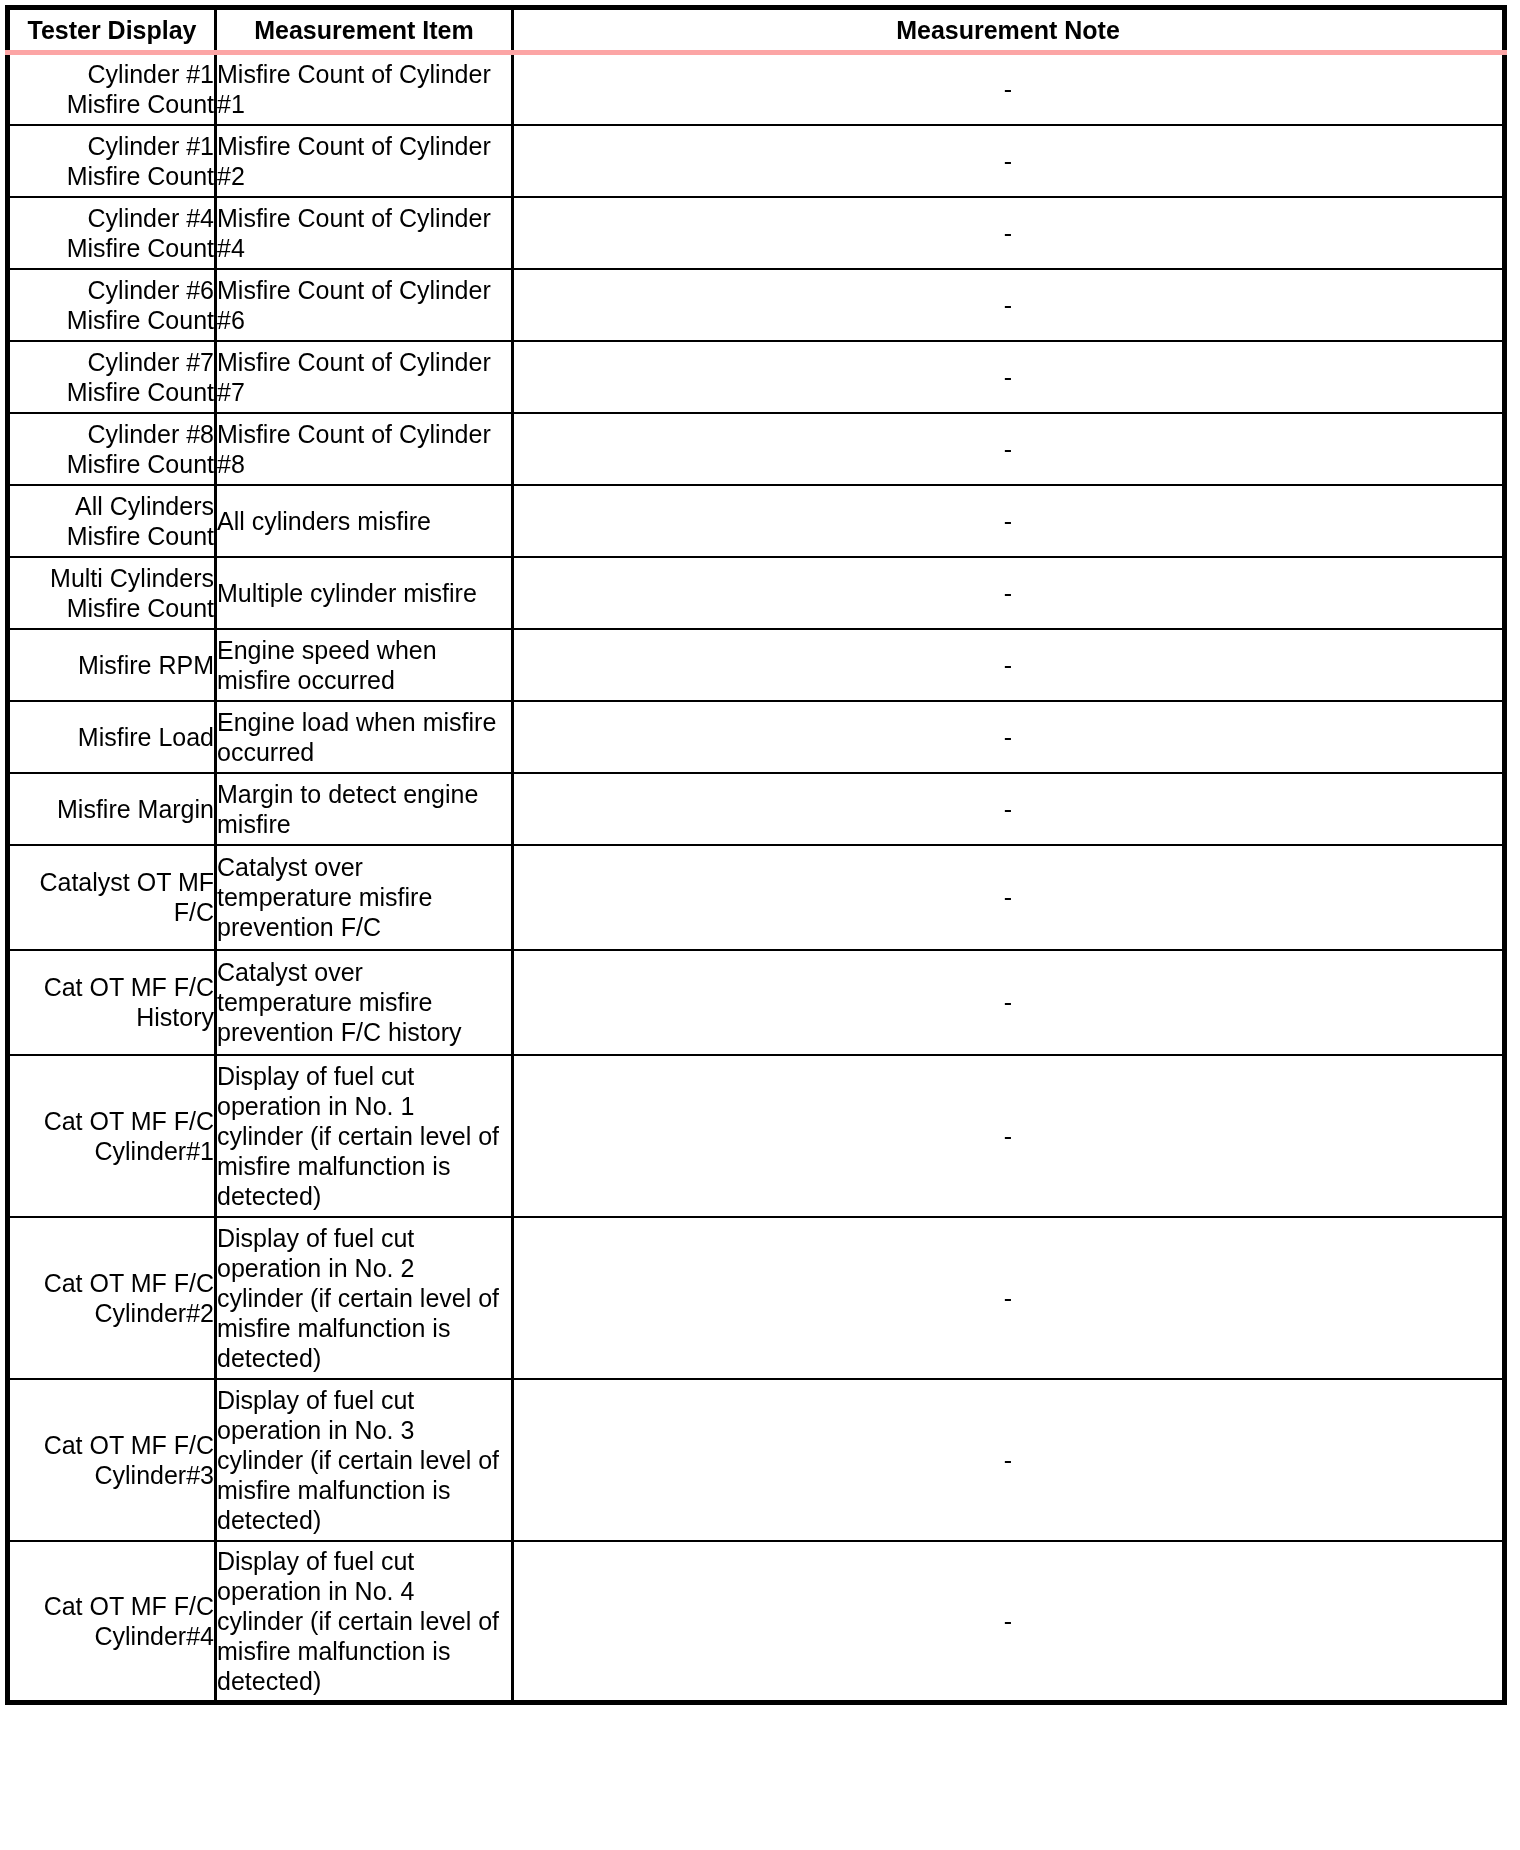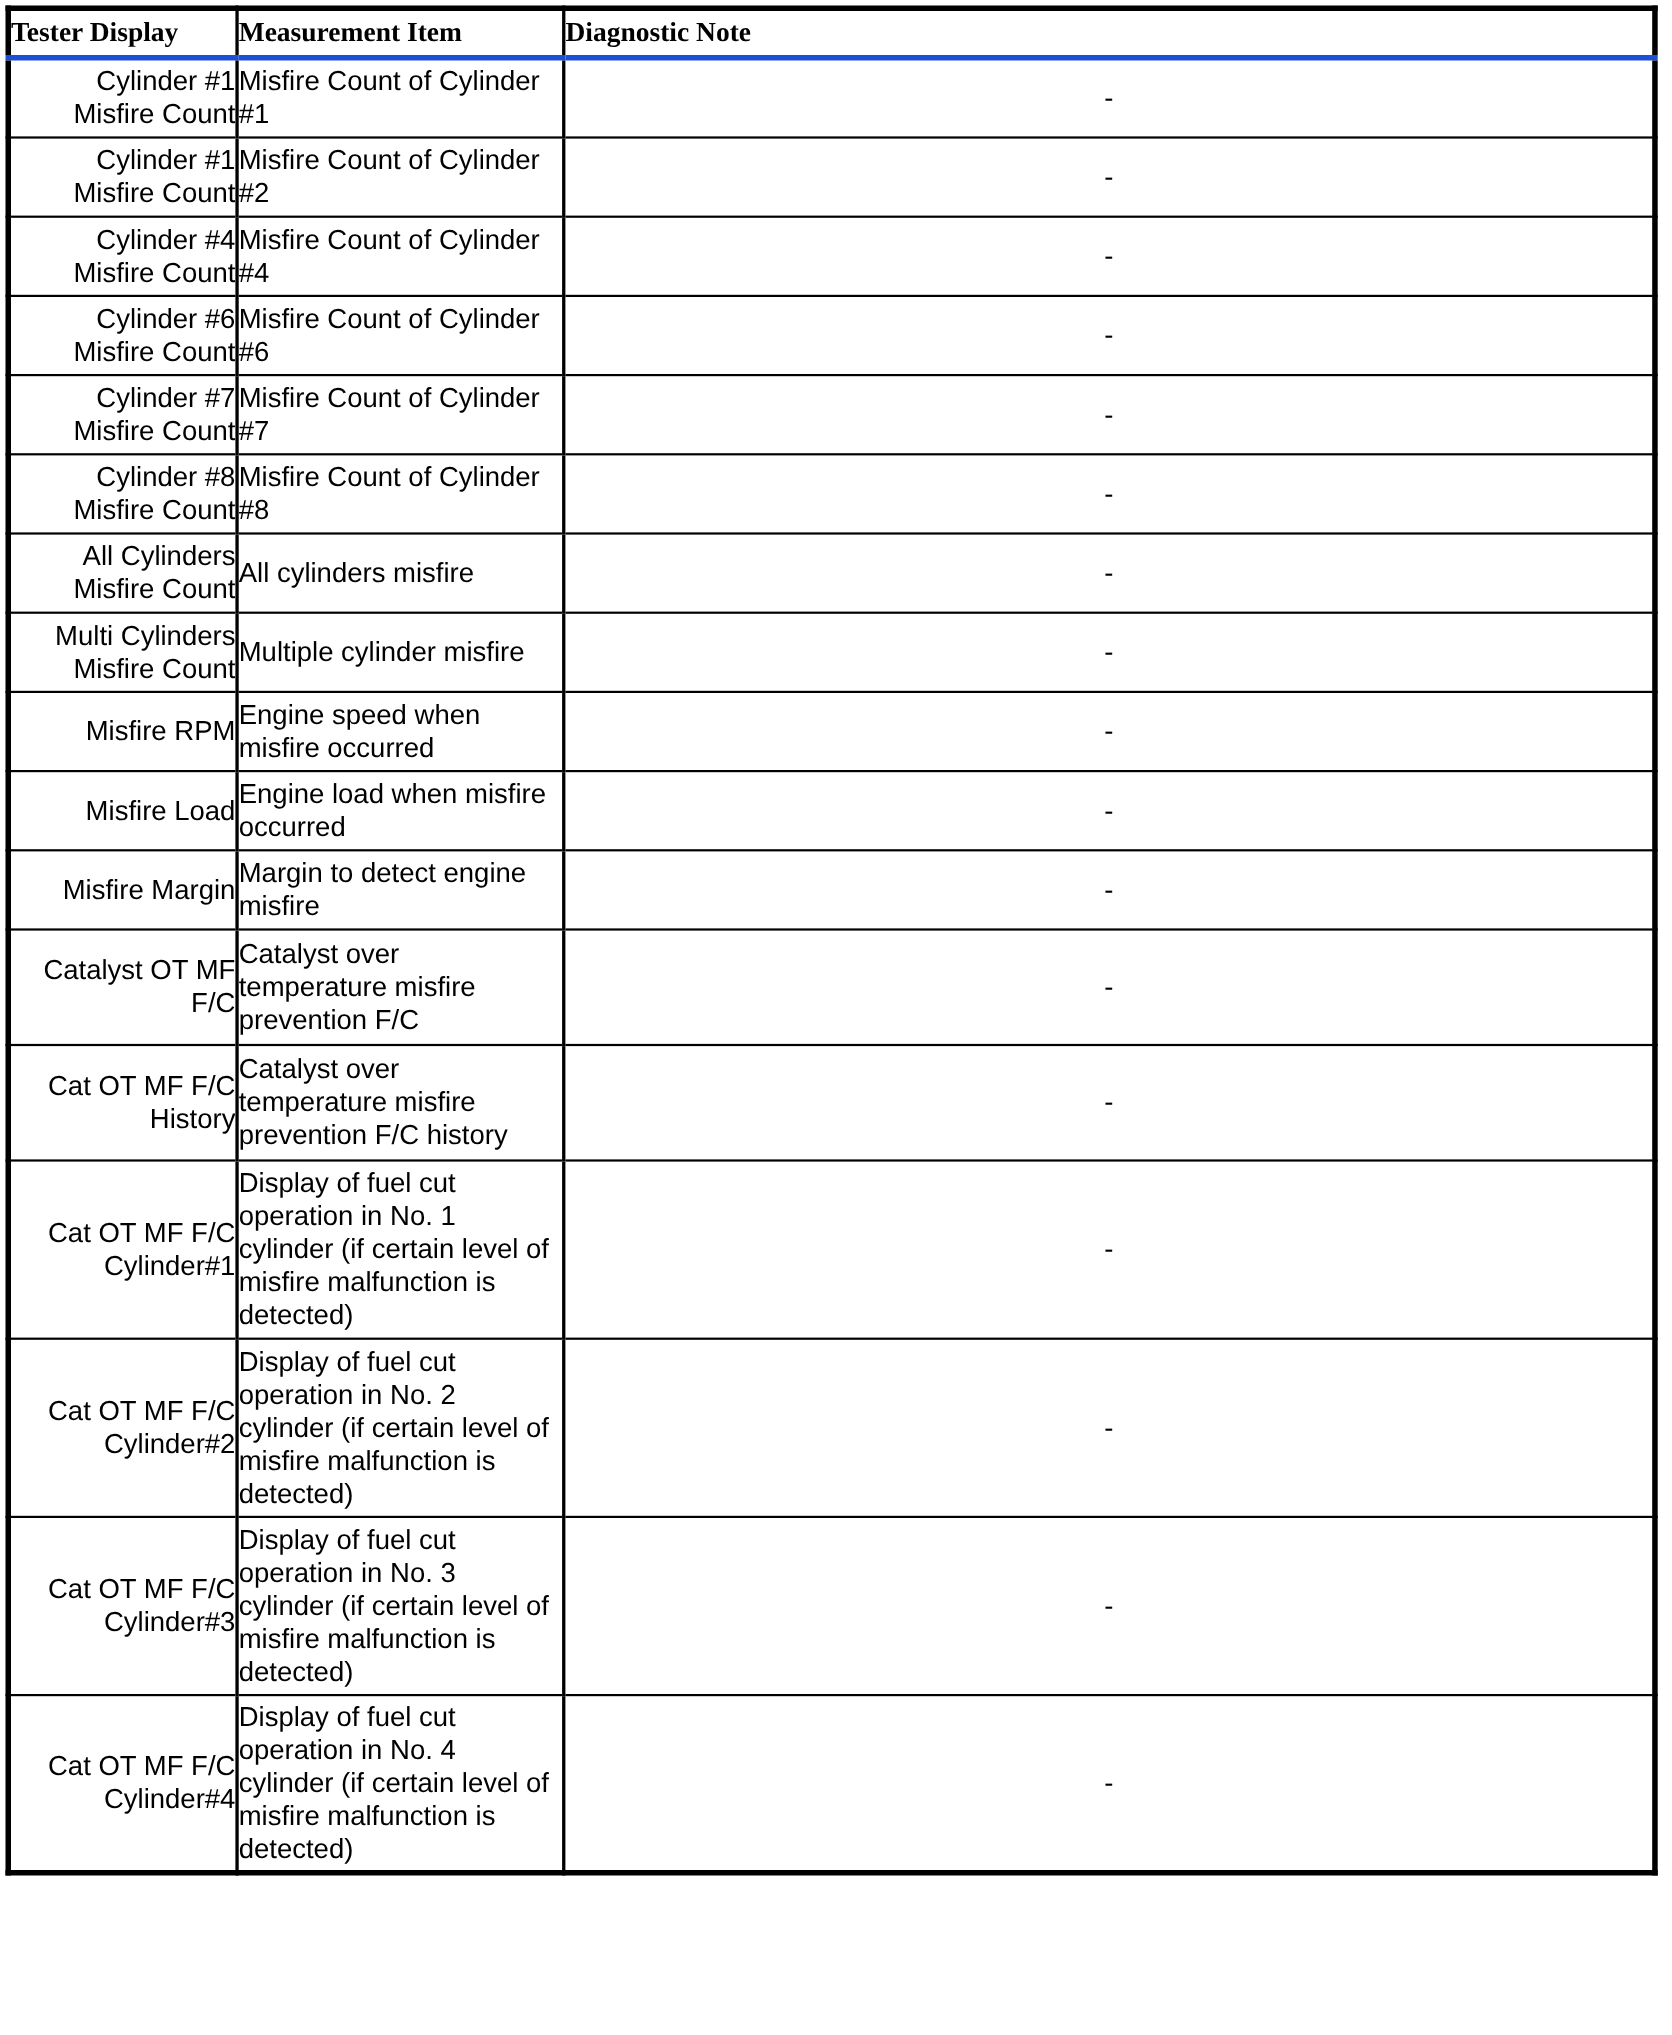--- a/index.html
+++ b/index.html
@@ -34,25 +34,24 @@
     border-bottom: 2px solid #000000;
     border-left: 3px solid #000000;
     border-right: 3px solid #000000;
     vertical-align: middle;
     font-size: 25px;
     line-height: 30px;
     padding: 0;
     overflow: hidden;
   }
   table.diag thead th {
-    border-bottom: 5px solid #1d4ed8;
+    border-bottom: 5px solid #fca5a5;
     font-weight: bold;
-    text-align: left;
+    text-align: center;
     height: 40px;
-    font-family: Liberation Serif, serif;
   }
   tr.r2 { height: 72px; }
   tr.r3 { height: 105px; }
   tr.r5 { height: 162px; }
   td.tester {
     text-align: right;
     white-space: pre;
   }
   td.meas {
     text-align: left;
@@ -71,21 +70,21 @@
   <table class="diag">
     <colgroup>
       <col style="width:208px">
       <col style="width:297px">
       <col>
     </colgroup>
     <thead>
       <tr>
         <th>Tester Display</th>
         <th>Measurement Item</th>
-        <th>Diagnostic Note</th>
+        <th>Measurement Note</th>
       </tr>
     </thead>
     <tbody>
       <tr class="r2">
         <td class="tester">Cylinder #1
 Misfire Count</td>
         <td class="meas">Misfire Count of Cylinder
 #1</td>
         <td class="note">-</td>
       </tr>

